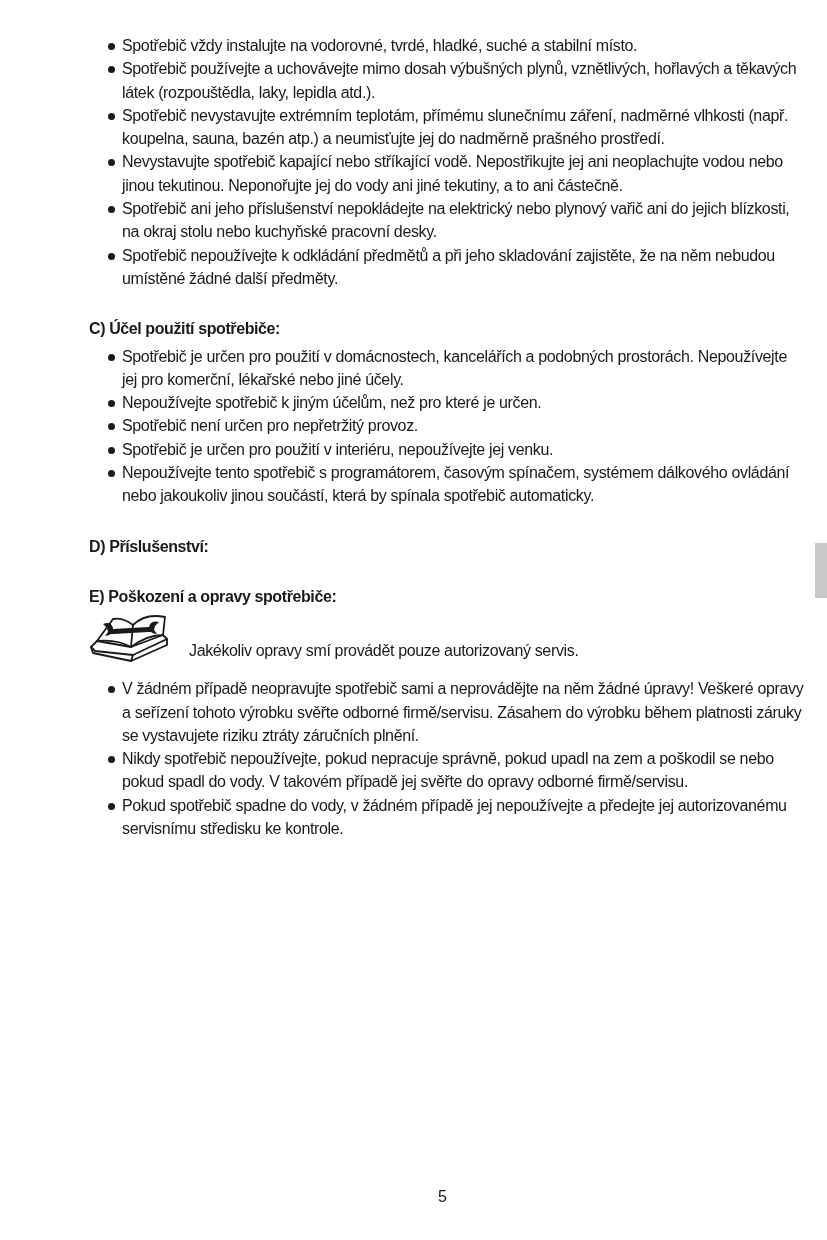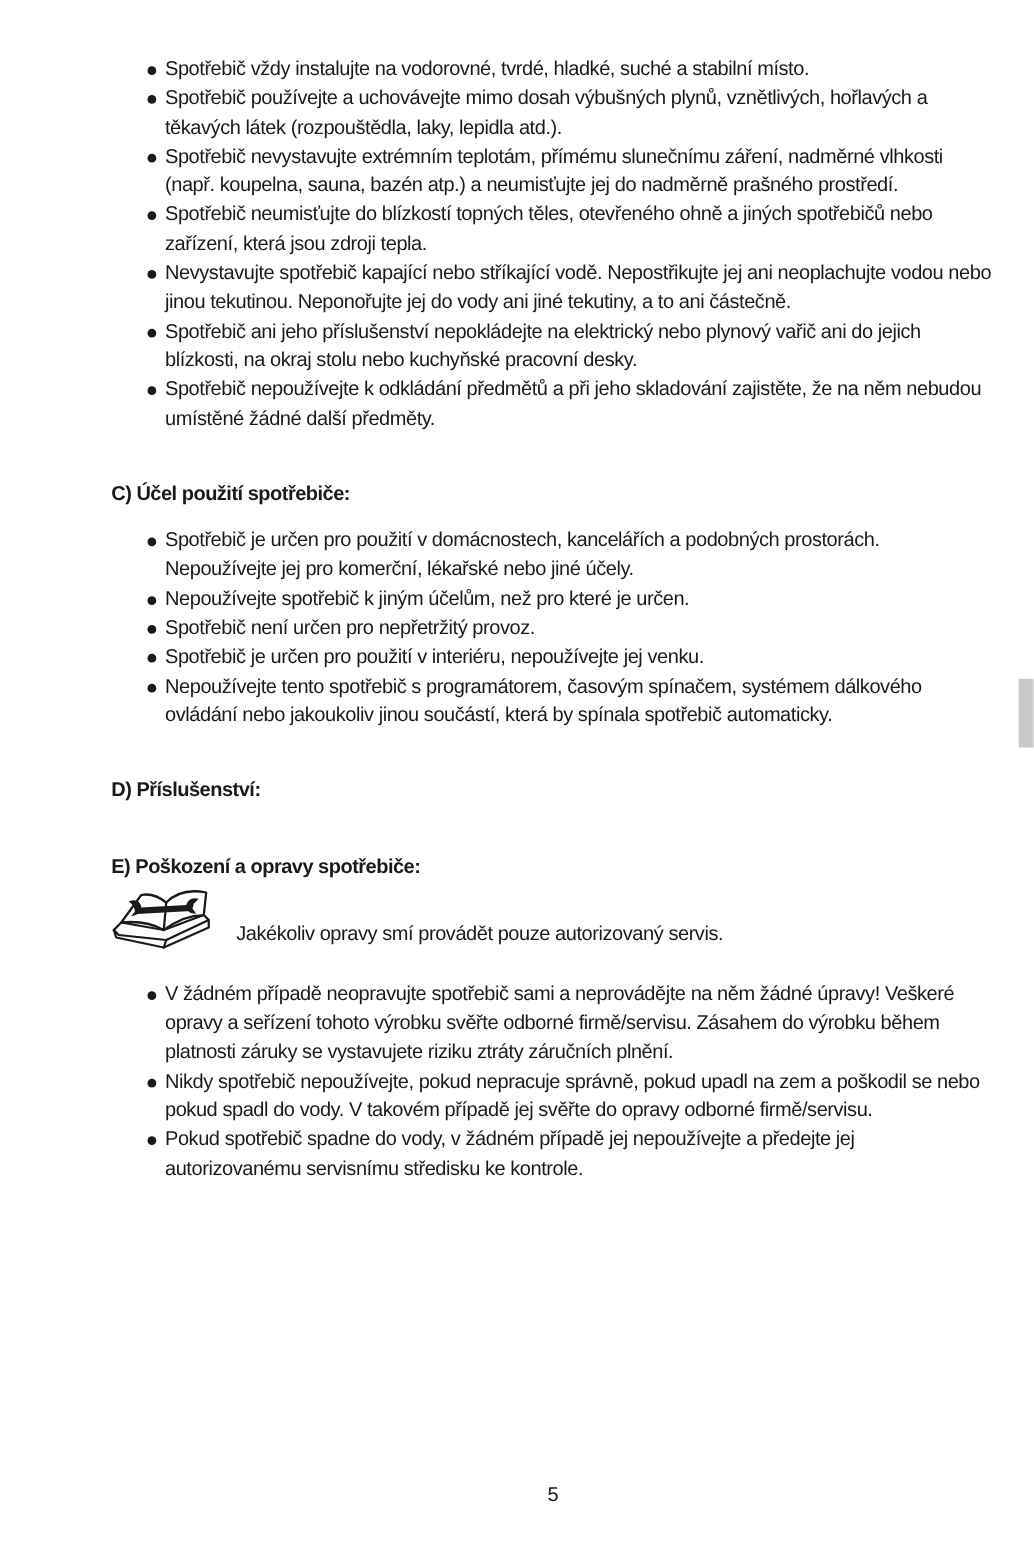--- a/index.html
+++ b/index.html
@@ -7,21 +7,21 @@
     width: 827px; height: 1240px; position: relative; overflow: hidden;
     font-family: "Liberation Sans", "DejaVu Sans", sans-serif;
     color: #1a1a1a;
   }
   .page { position: absolute; left: 0; top: 0; width: 827px; height: 1240px; }
   .content { position: absolute; left: 89px; top: 30px; width: 720px; }
   .section-title {
     font-weight: bold; font-size: 16px; line-height: 23.3px;
     margin: 0; letter-spacing: -0.4px;
   }
-  ul.bullets { list-style: none; margin: 14px; padding: 0; }
+  ul.bullets { list-style: none; margin: 4px; padding: 0; }
   ul.bullets li {
     position: relative; padding-left: 29px;
     font-size: 16px; line-height: 23.3px; letter-spacing: -0.35px;
   }
   ul.bullets li::before {
     content: ""; position: absolute; left: 15px; top: 9px;
     width: 7px; height: 7px; border-radius: 50%; background: #1a1a1a;
   }
   .gap { height: 23px; }
   .service-row { position: relative; height: 62px; margin-top: 3px; }
@@ -43,21 +43,20 @@
 <body>
 
 <div class="page">
   <div class="content">
 
     <section>
       <ul class="bullets">
         <li>Spotřebič vždy instalujte na vodorovné, tvrdé, hladké, suché a stabilní místo.</li>
         <li>Spotřebič používejte a uchovávejte mimo dosah výbušných plynů, vznětlivých, hořlavých a těkavých látek (rozpouštědla, laky, lepidla atd.).</li>
         <li>Spotřebič nevystavujte extrémním teplotám, přímému slunečnímu záření, nadměrné vlhkosti (např. koupelna, sauna, bazén atp.) a neumisťujte jej do nadměrně prašného prostředí.</li>
-        <li>Spotřebič neumisťujte do blízkostí topných těles, otevřeného ohně a jiných spotřebičů nebo zařízení, která jsou zdroji tepla.</li>
         <li>Nevystavujte spotřebič kapající nebo stříkající vodě. Nepostřikujte jej ani neoplachujte vodou nebo jinou tekutinou. Neponořujte jej do vody ani jiné tekutiny, a to ani částečně.</li>
         <li>Spotřebič ani jeho příslušenství nepokládejte na elektrický nebo plynový vařič ani do jejich blízkosti, na okraj stolu nebo kuchyňské pracovní desky.</li>
         <li>Spotřebič nepoužívejte k odkládání předmětů a při jeho skladování zajistěte, že na něm nebudou umístěné žádné další předměty.</li>
       </ul>
     </section>
 
     <div class="gap"></div>
 
     <section>
       <h2 class="section-title">C) Účel použití spotřebiče:</h2>

